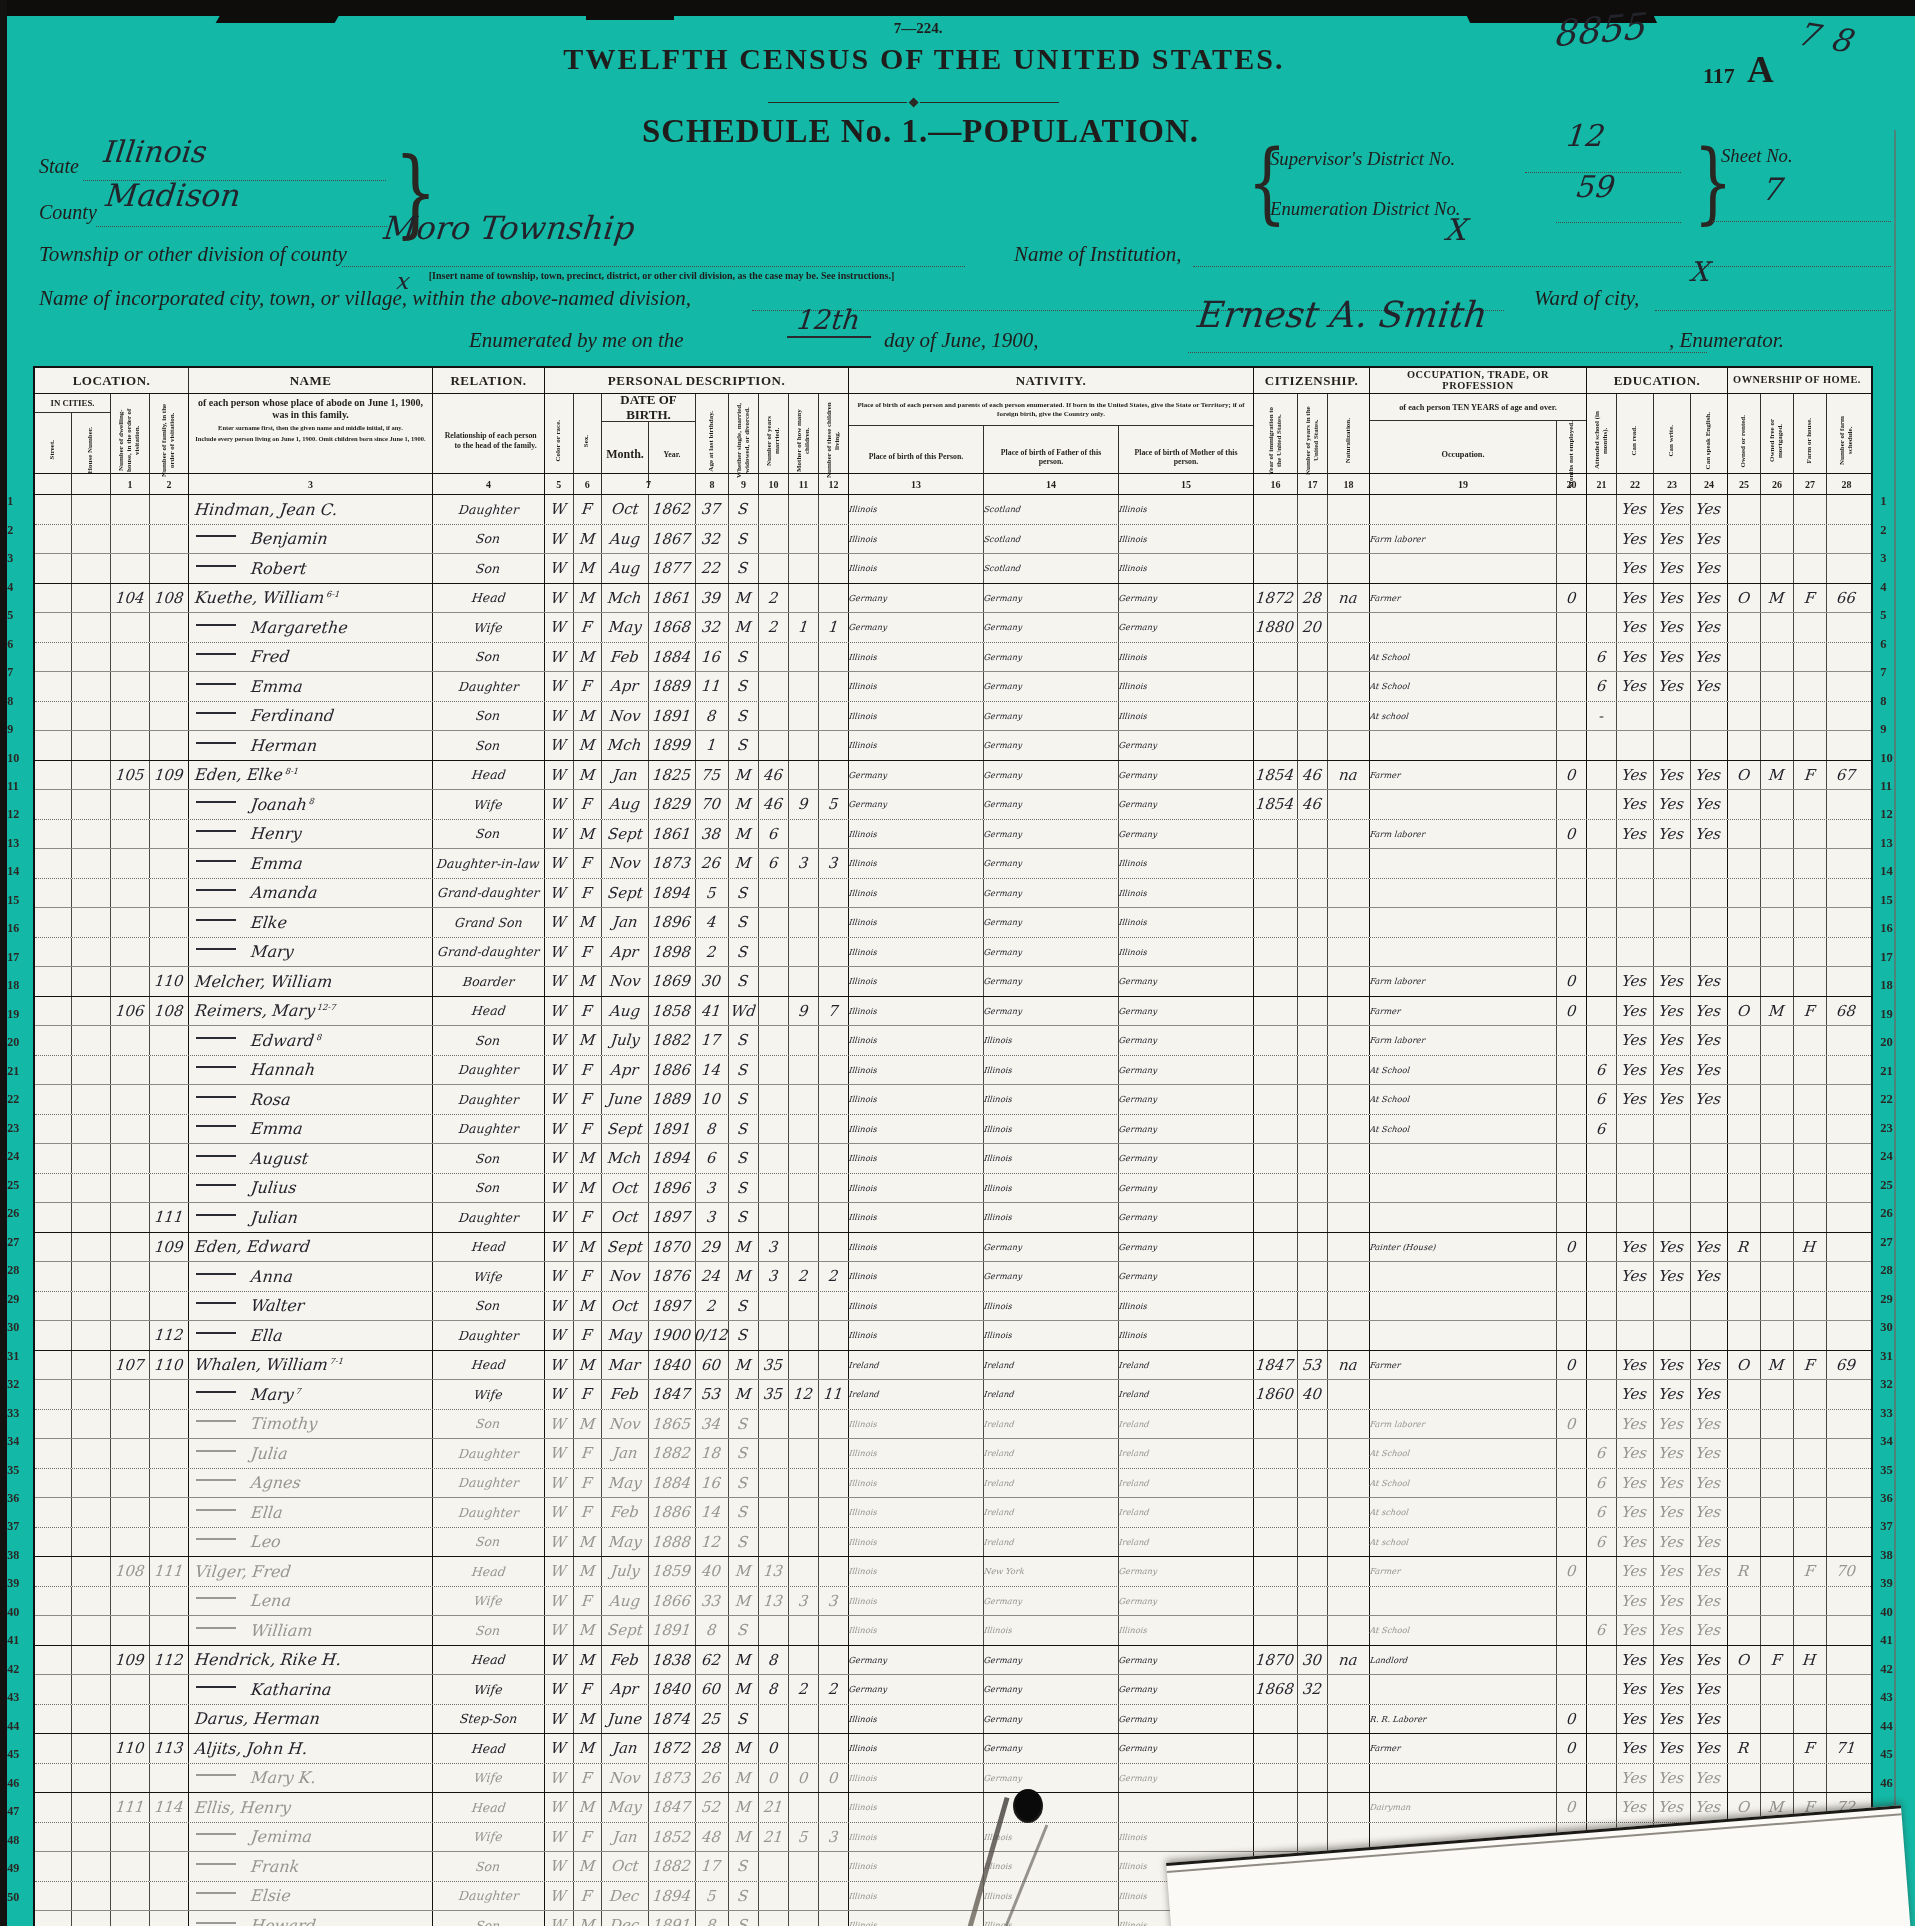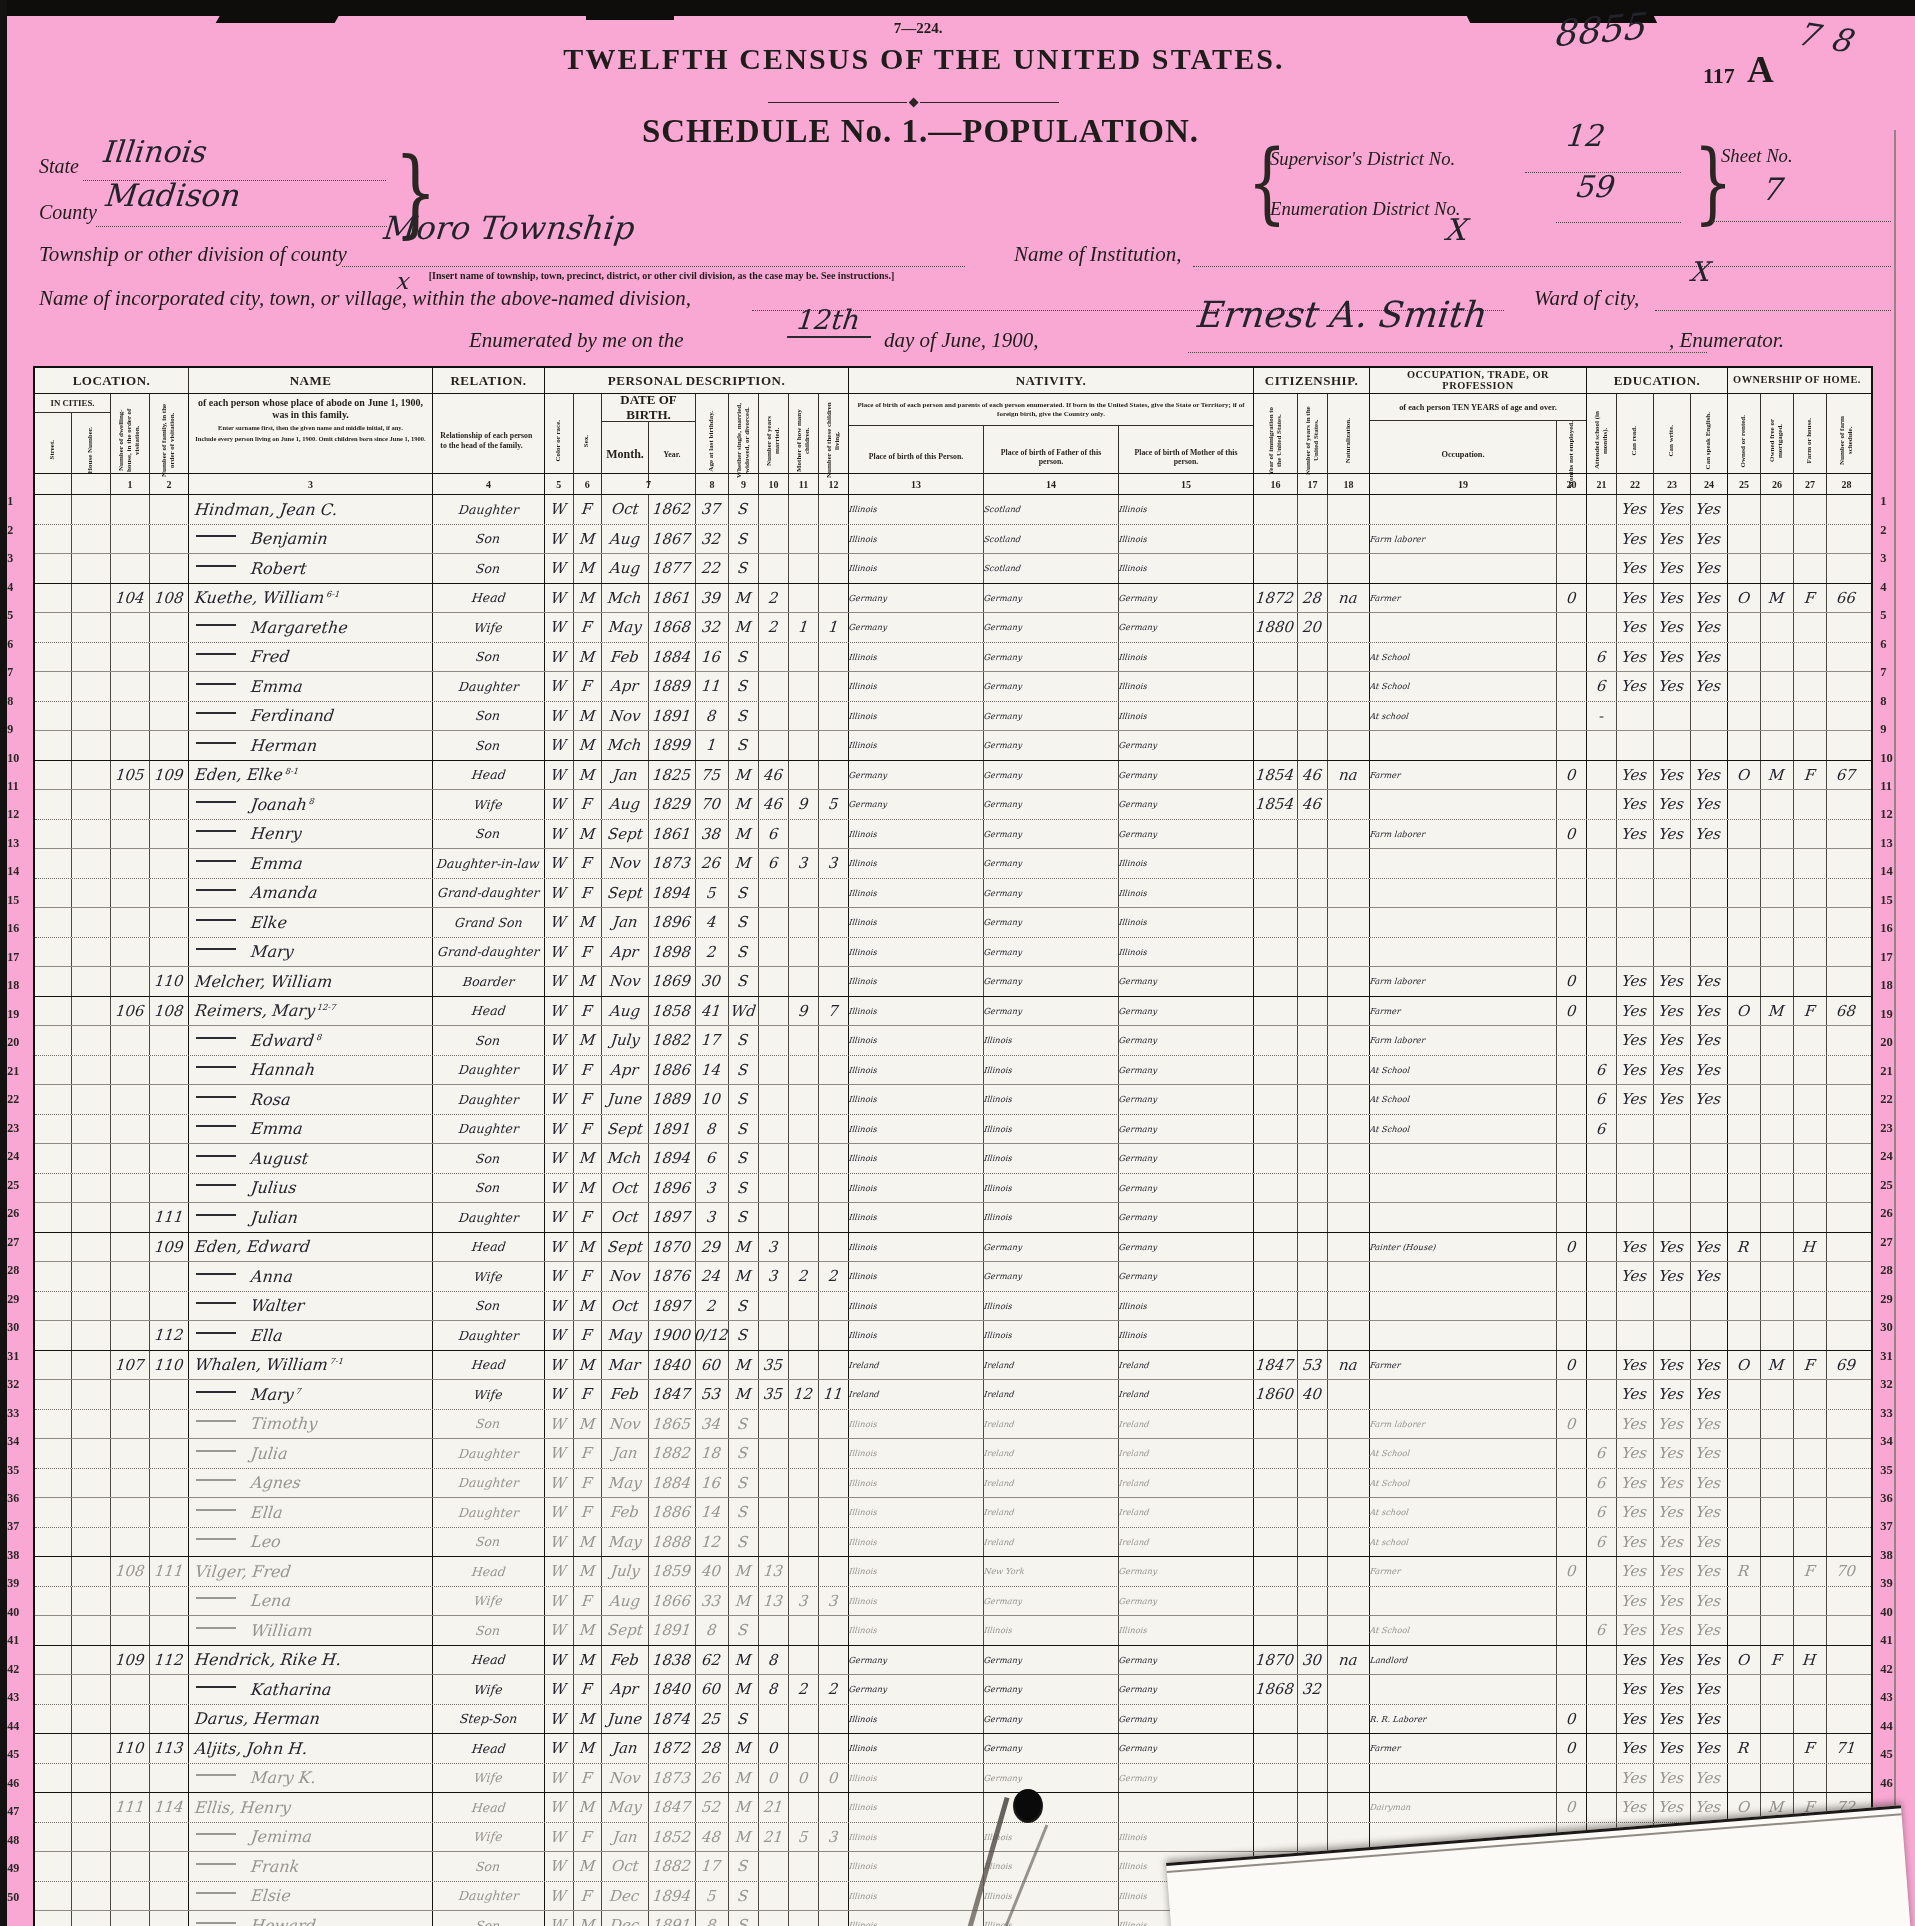--- a/index.html
+++ b/index.html
@@ -1,17 +1,17 @@
 <!DOCTYPE html>
 <html style="font-size:8.3px"><head>
 <meta charset="utf-8">
 <style>
   html,body{margin:0;padding:0;}
   body{width:1916px;height:1926px;background:#e8e6e1;font-family:"Liberation Serif",serif;color:#221f1c;position:relative;overflow:hidden;}
-  .sheet{position:absolute;left:0;top:0;width:1916px;height:1926px;background:#f9a8d4;}
+  .sheet{position:absolute;left:0;top:0;width:1916px;height:1926px;background:#14b8a6;}
   .abs{position:absolute;}
   .print{font-family:"Liberation Serif",serif;color:#1f1d1b;}
   .it{font-style:italic;}
   .hw{font-family:"DejaVu Serif",serif;font-style:italic;color:#23232b;display:inline-block;transform:skewX(-7deg);white-space:nowrap;}
   .hw.faint{color:#979590;}
   .dotl{border-bottom:1.6px dotted #4a4743;}
   .brace{font-family:"DejaVu Serif",serif;font-weight:100;color:#2a2723;transform:scaleX(.7);}
   
   .edge-top{left:0;top:0;width:1916px;height:15.6px;background:#0e0d0c;}
   .blob{background:#0e0d0c;}
@@ -27,21 +27,21 @@
   .th-titles .cell{display:flex;align-items:center;justify-content:center;font-weight:bold;font-size:13px;letter-spacing:0.5px;text-align:center;line-height:1.0;}
   .th-titles .small2{font-size:10.4px;}
   .th-sub{height:79px;border-bottom:1px solid #15130f;}
   .th-sub .cell{font-size:7.8px;}
   .vert{display:flex;align-items:center;justify-content:center;overflow:hidden;}
   .vert>span{writing-mode:vertical-rl;transform:rotate(180deg);max-height:77px;font-size:7px;font-weight:bold;line-height:1.12;text-align:center;}
   .nest{display:flex;flex-direction:column;}
   .namecellh{padding:3.1px 5.2px;text-align:center;}
   .namecellh .l1{font-size:10px;font-weight:bold;line-height:1.15;}
   .namecellh .l2{font-size:6.5px;font-weight:bold;margin-top:3.6px;line-height:1.2;}
-  .relcellh{display:flex;align-items:center;justify-content:center;text-align:left;font-size:7.8px;font-weight:bold;padding:0 7.3px;line-height:1.25;}
+  .relcellh{display:flex;align-items:center;justify-content:center;text-align:right;font-size:7.8px;font-weight:bold;padding:0 7.3px;line-height:1.25;}
   .th-nums{height:20px;border-bottom:1.6px solid #15130f;}
   .th-nums .cell{display:flex;align-items:center;justify-content:center;font-weight:bold;font-size:10px;}
   .tbody .trow{height:28.5px;}
   .trow{border-top:0.5px solid #8d8a84;}
   .trow.dotted{border-top:0.5px dotted #6f6c66;}
   .trow.hh{border-top:1.6px solid #14120f;}
   .trow:first-child{border-top:none;}
   .trow .cell{border-right:0.5px solid #4b4843;display:flex;align-items:center;justify-content:center;overflow:visible;}
   .trow .cell.tl{justify-content:flex-start;}
   .bd{font-size:15px;}

